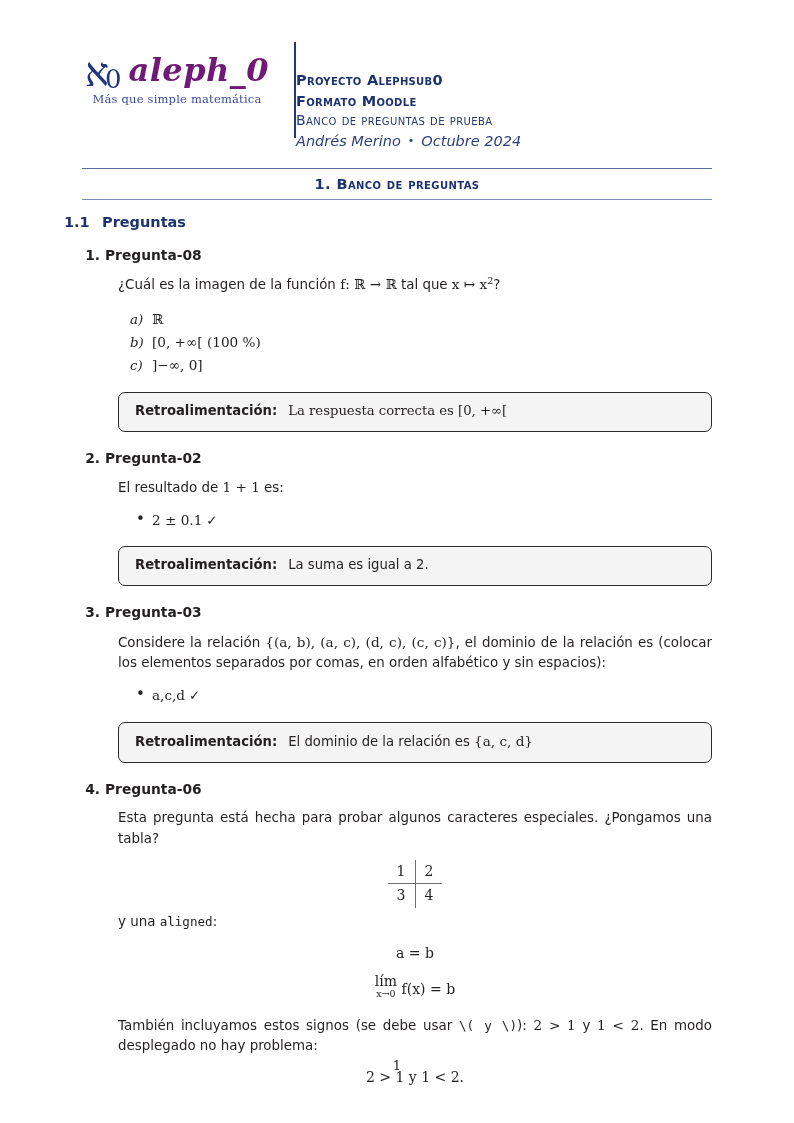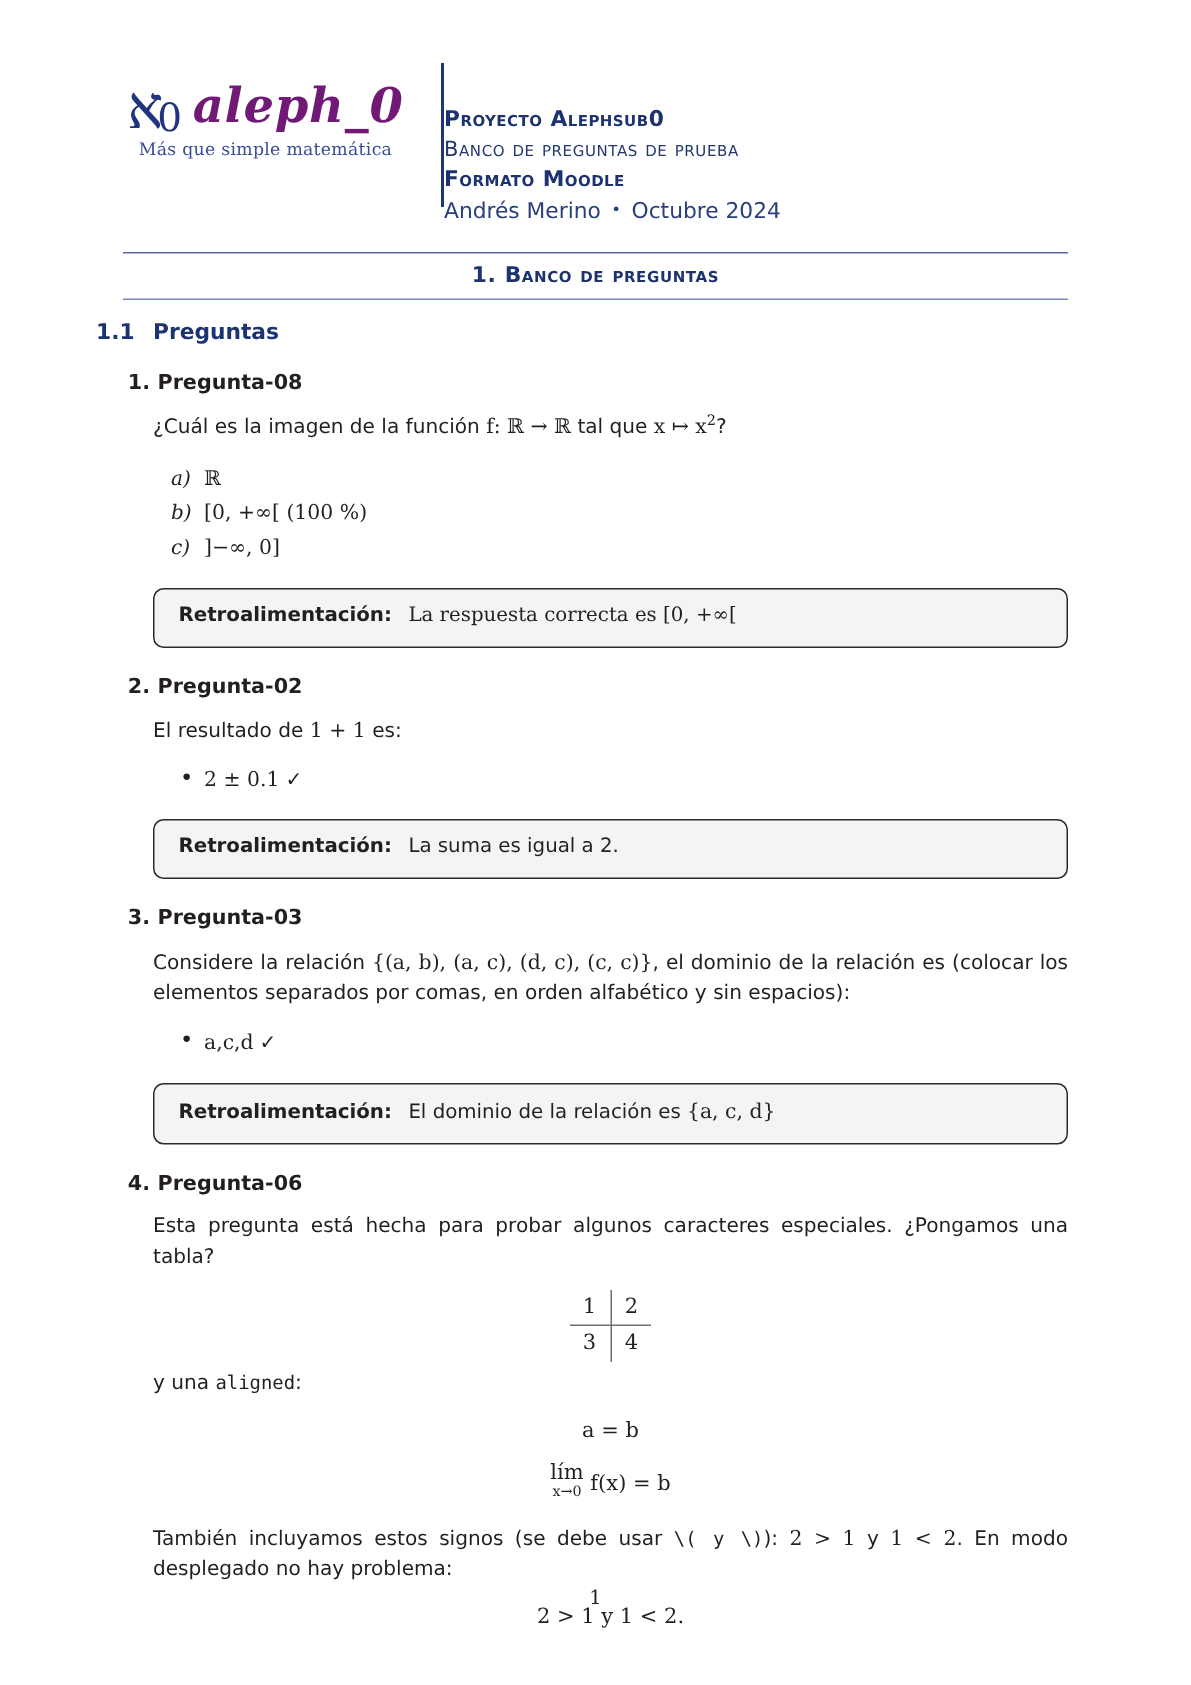--- a/index.html
+++ b/index.html
@@ -101,20 +101,21 @@
     letter-spacing: 0.3px;
   }
   .h-line.l3 {
     font-size: 14px;
     font-variant: small-caps;
     letter-spacing: 0.4px;
     color: #23386f;
   }
   .h-line.l4 {
     font-size: 14.5px;
+    font-style: italic;
     color: #2b3f7a;
   }
   .h-dot {
     font-size: 11px;
     position: relative;
     top: -2px;
     padding: 0 7px;
   }
 
   
@@ -168,21 +169,21 @@
     margin-left: 23px;
     position: relative;
   }
   .qhead .qnum {
     position: absolute;
     left: -23px;
     width: 18px;
     text-align: right;
   }
   .qbody {
-    margin-left: 20px;
+    margin-left: 36px;
     margin-top: 8px;
   }
   .qtext {
     text-align: justify;
     color: #231f20;
   }
   .mathy {
     font-family: "DejaVu Serif", "Liberation Serif", serif;
     font-size: 13.6px;
     text-align: center;
@@ -302,22 +303,22 @@
       <div class="logo-row">
         <span class="aleph-mark">א</span>
           <span class="aleph-sub">0</span>
           <span class="logo-word">aleph_0</span>
       </div>
       <div class="logo-tag">Más que simple matemática</div>
     </div>
     <div class="header-divider"></div>
     <div class="header-text">
       <div class="h-line l1">Proyecto Alephsub0</div>
+      <div class="h-line l2">Formato Moodle</div>
       <div class="h-line l3">Banco de preguntas de prueba</div>
-      <div class="h-line l2">Formato Moodle</div>
       <div class="h-line l4"><span>Andrés Merino</span><span class="h-dot">•</span><span>Octubre 2024</span></div>
     </div>
   </div>
 
   <div class="section-wrap">
     <div class="rule"></div>
     <div class="section-title">1. Banco de preguntas</div>
     <div class="rule thin"></div>
   </div>
 

